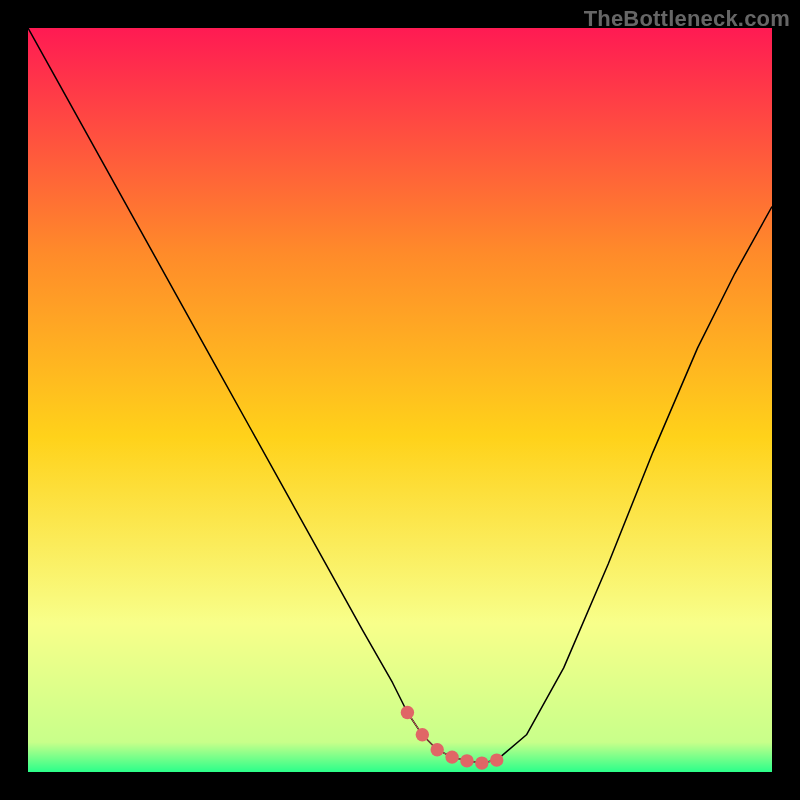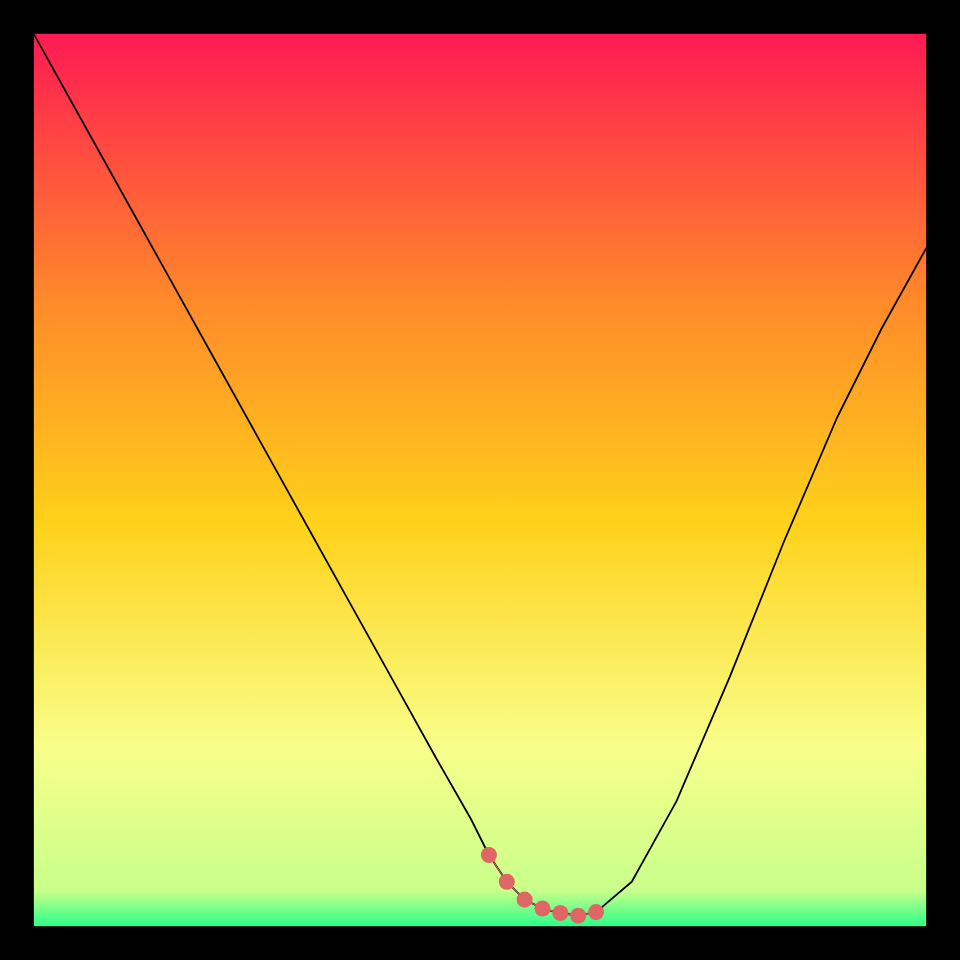--- a/index.html
+++ b/index.html
@@ -32,20 +32,21 @@
     font-size: 22px;
     font-weight: 600;
     letter-spacing: 0.2px;
     user-select: none;
   }
 </style>
 </head>
 <body>
 
 <div class="outer">
+  <div class="attribution">TheBottleneck.com</div>
 
   <svg class="plot" viewBox="0 0 100 100" preserveAspectRatio="none">
     <defs>
       <linearGradient id="bg-grad" x1="0" y1="0" x2="0" y2="1">
       <stop offset="0%" stop-color="#ff1a53"></stop>
           <stop offset="30%" stop-color="#ff8a2a"></stop>
           <stop offset="55%" stop-color="#ffd21a"></stop>
           <stop offset="80%" stop-color="#f8ff8a"></stop>
           <stop offset="96%" stop-color="#c8ff8a"></stop>
           <stop offset="100%" stop-color="#2bff8a"></stop>

